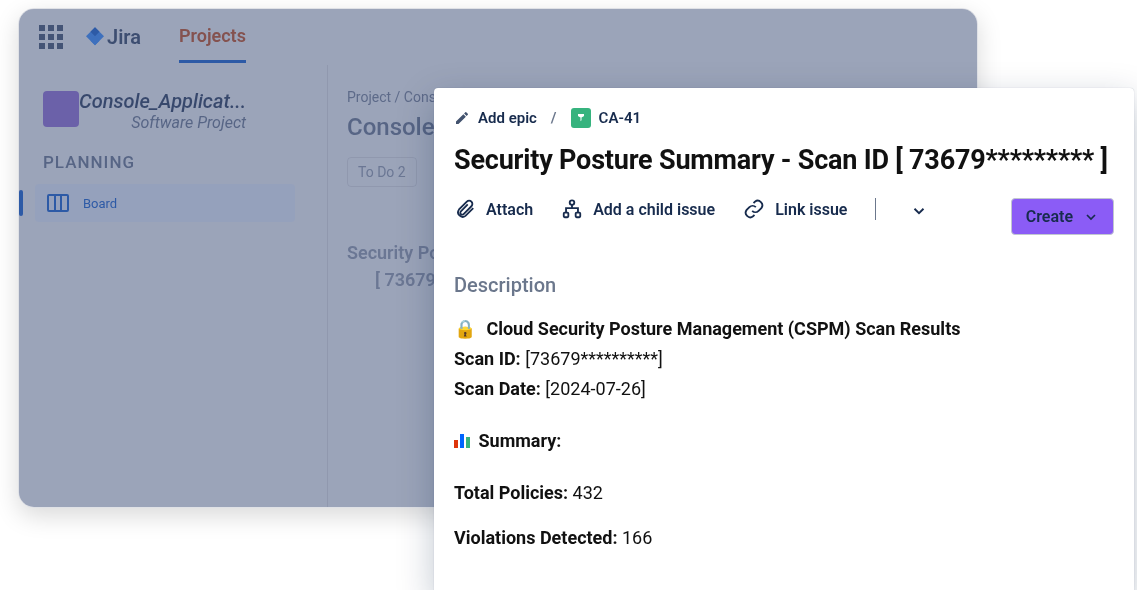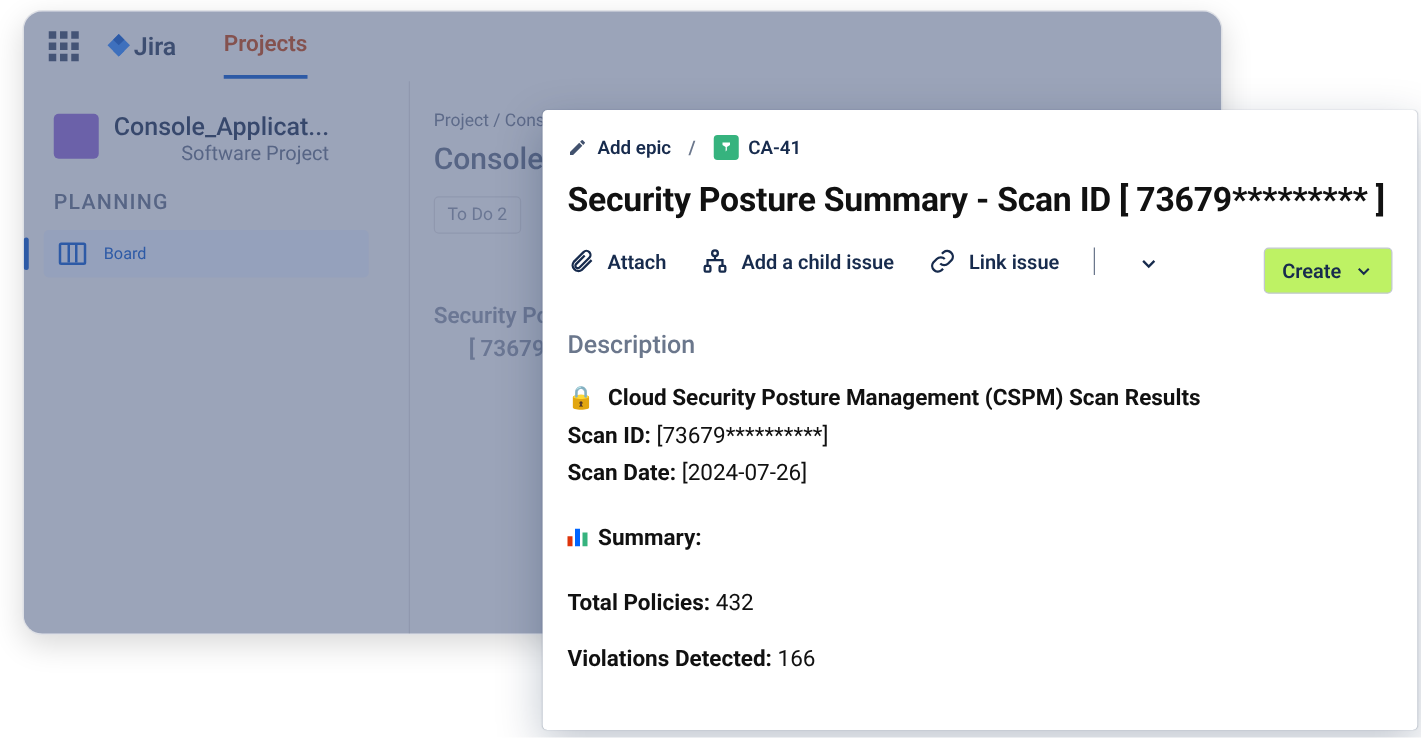--- a/index.html
+++ b/index.html
@@ -67,23 +67,24 @@
       height: calc(100% - 56px);
     }
     
     .sidebar {
       width: 300px;
       padding: 24px 0 0 24px;
     }
     
     .project-header {
       display: flex;
-      gap: 12px;
+      gap: 0;
       align-items: flex-start;
       margin-bottom: 20px;
+      font-style: italic;
     }
     .project-avatar {
       width: 36px;
       height: 36px;
       background: #8a63d2;
       border-radius: 4px;
       flex-shrink: 0;
       margin-top: 2px;
     }
     .project-name { font-size: 20px; color: #172b4d; font-weight: 500; }
@@ -232,28 +233,28 @@
       display: flex;
       align-items: center;
       gap: 10px;
       border: 1px solid #c1c7d0;
       border-radius: 4px;
       padding: 8px 14px;
       font-weight: 600;
       font-size: 16px;
       cursor: pointer;
       color: #172b4d;
-      background: #bef264;
+      background: #8b5cf6;
     }
     .create-btn svg { width: 16px; height: 16px; }
     
     .section-label {
       color: #6b778c;
       font-size: 20px;
-      margin-top: 28px;
+      margin-top: 38px;
       font-weight: 500;
     }
     
     .desc-body {
       margin-top: 18px;
       font-size: 18px;
       line-height: 1.55;
       color: #111;
     }
     .desc-body p { margin-bottom: 2px; }

